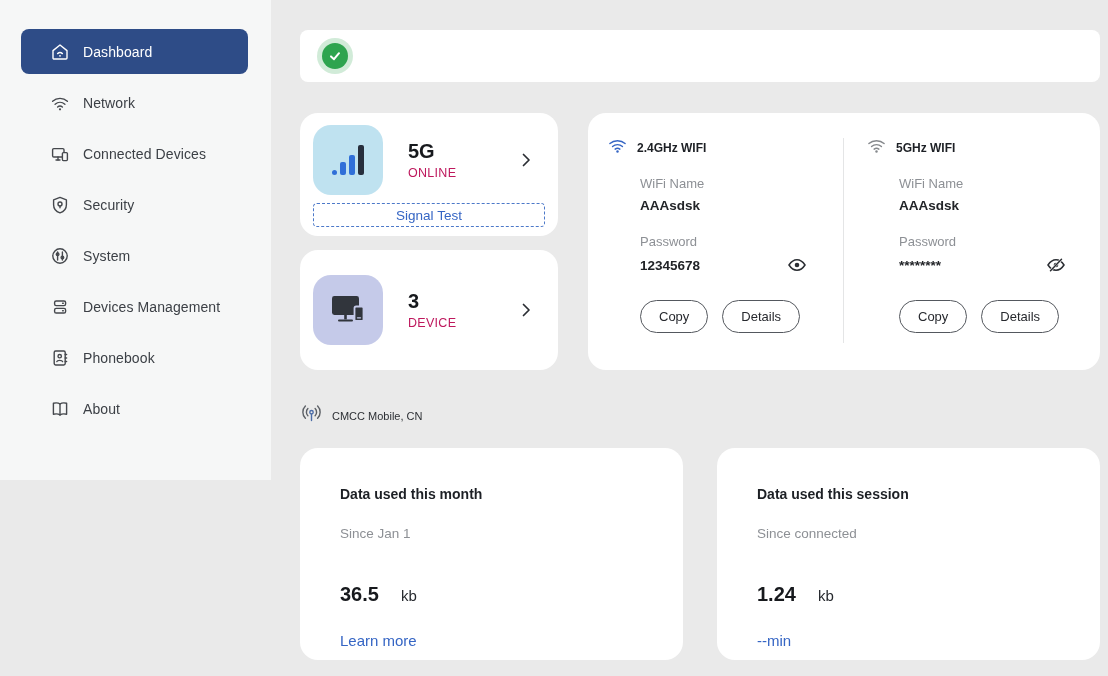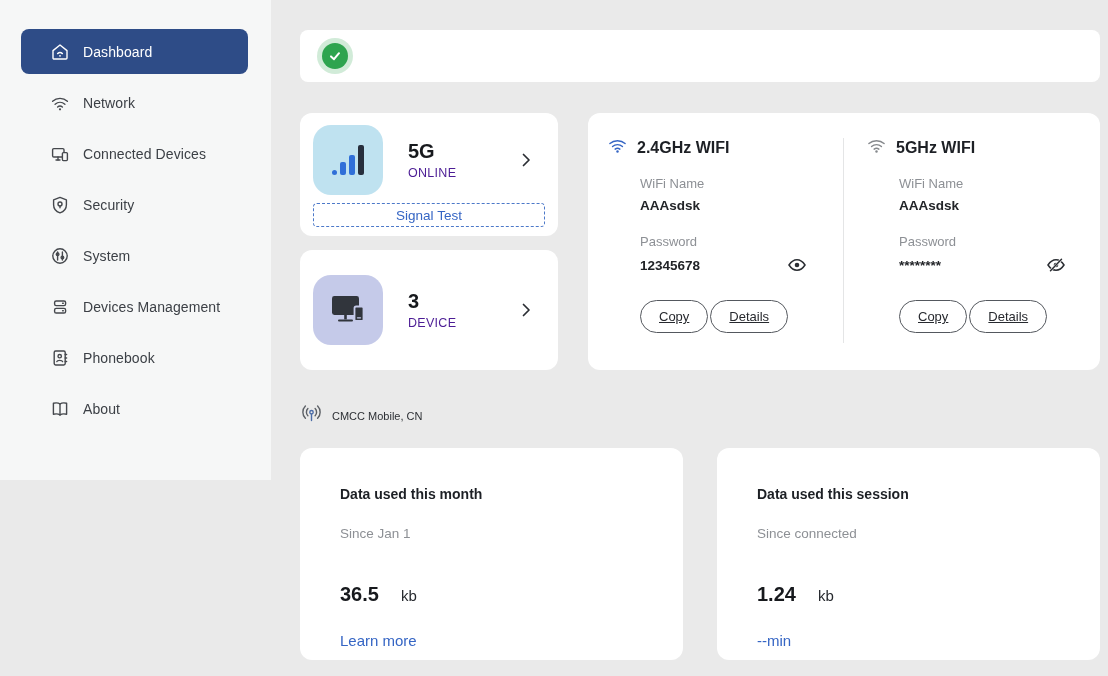--- a/index.html
+++ b/index.html
@@ -36,30 +36,30 @@
   }
   .check-badge {
     width:26px; height:26px; border-radius:50%; background:#2ea44f;
     box-shadow:0 0 0 5px rgba(46,164,79,.22);
     display:flex; align-items:center; justify-content:center; margin:0 17px 0 6px;
   }
   .banner-text { font-size:14px; font-weight:bold; color:#23262c; }
 
   .cards-row { display:flex; gap:30px; }
   .col-left { width:258px; flex:0 0 258px; display:flex; flex-direction:column; gap:14px; }
-  .card { background:#ffffff; border-radius:12px; }
+  .card { background:#ffffff; border-radius:18px; }
 
   .conn-card { height:123px; padding:12px 13px 9px 13px; display:flex; flex-direction:column; }
   .conn-top { display:flex; align-items:center; }
   .tile { width:70px; height:70px; border-radius:18px; display:flex; align-items:center; justify-content:center; }
   .tile-blue { background:#bfe2f0; }
   .tile-purple { background:#c5cae9; }
   .conn-text { margin-left:25px; flex:1; }
   .conn-title { font-size:20px; font-weight:bold; color:#17191d; line-height:1.15; }
-  .conn-sub { font-size:12.5px; color:#4c1d95; margin-top:3px; letter-spacing:.3px; }
+  .conn-sub { font-size:12.5px; color:#be185d; margin-top:3px; letter-spacing:.3px; }
   .chevron { width:18px; height:18px; margin-right:10px; cursor:pointer; }
   .signal-test {
     margin-top:8px; height:26px; width:100%;
     background:transparent; border:1px dashed #4d79c9; border-radius:4px;
     color:#3565c4; font-size:13.5px; font-family:inherit; cursor:pointer;
   }
   .dev-card { height:120px; padding:0 13px; display:flex; align-items:center; }
 
   
   .bars { display:flex; align-items:flex-end; gap:3px; height:30px; }
@@ -67,28 +67,28 @@
   .bars .b1 { width:6px; height:13px; border-radius:2px; background:#2f6fd8; }
   .bars .b2 { width:6px; height:20px; border-radius:2px; background:#2f6fd8; }
   .bars .b3 { width:6px; height:30px; border-radius:2px; background:#272f3d; }
 
   
   .wifi-card { flex:1; height:257px; display:flex; padding:25px 0 0 0; }
   .wifi-col { width:50%; padding-left:20px; }
   .wifi-col.first { border-right:1px solid #e4e5e6; height:205px; }
   .wifi-col.second { padding-left:23px; }
   .wifi-head { display:flex; align-items:center; gap:10px; }
-  .wifi-head .band-name { font-size:16px; font-weight:bold; color:#1d2025; }
+  .wifi-head .band-name { font-size:12px; font-weight:bold; color:#1d2025; }
   .wifi-fields { margin-left:32px; margin-top:18px; width:168px; }
   .f-label { font-size:13px; color:#8d9095; }
   .f-value { font-size:13.5px; font-weight:bold; color:#222428; margin-top:7px; }
   .pwd-block { margin-top:21px; }
   .pwd-row { display:flex; align-items:center; justify-content:space-between; margin-top:7px; }
   .eye-btn { background:none; border:none; cursor:pointer; width:22px; height:18px; padding:0; display:flex; align-items:center; justify-content:center; }
-  .wifi-buttons { display:flex; gap:2px; margin-top:26px;text-decoration:underline; }
+  .wifi-buttons { display:flex; gap:14px; margin-top:26px; }
   .pill-btn {
     background:#ffffff; border:1px solid #54585e; border-radius:17px;
     padding:8px 18px; font-size:13px; color:#27292e; font-family:inherit; cursor:pointer;
   }
 
   
   .carrier-row { display:flex; align-items:center; gap:10px; margin:33px 0 20px 1px; }
   .carrier-name { font-size:11px; color:#2c2f34; }
 
   

